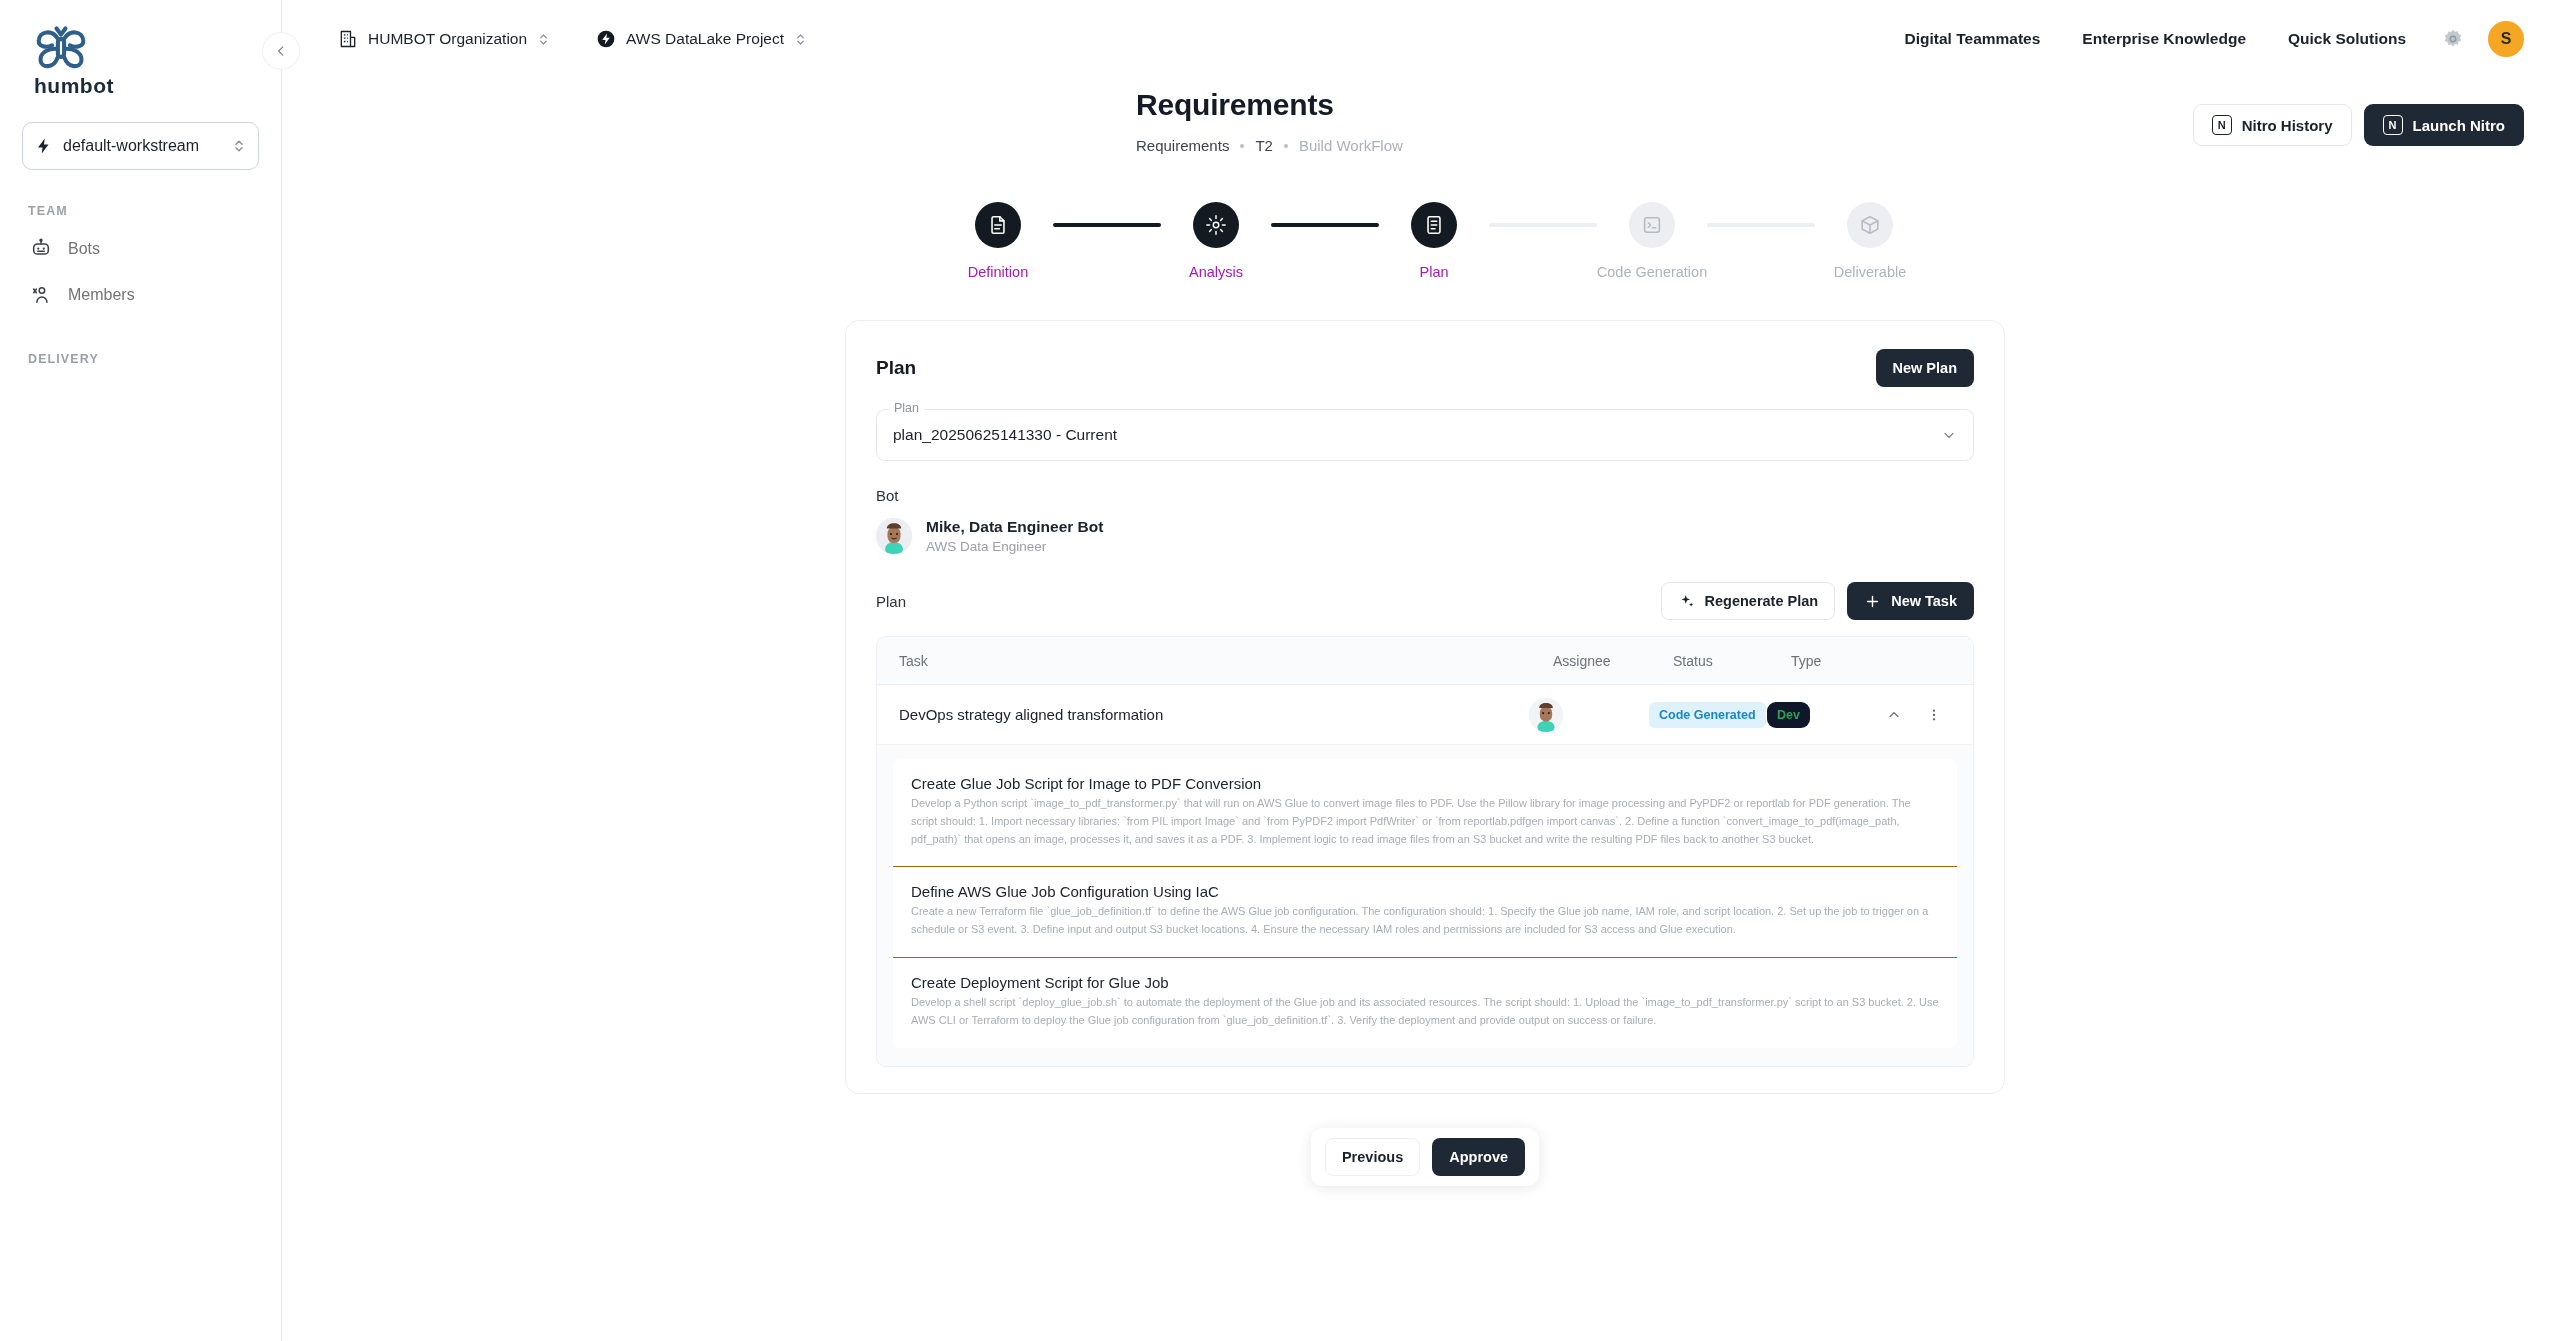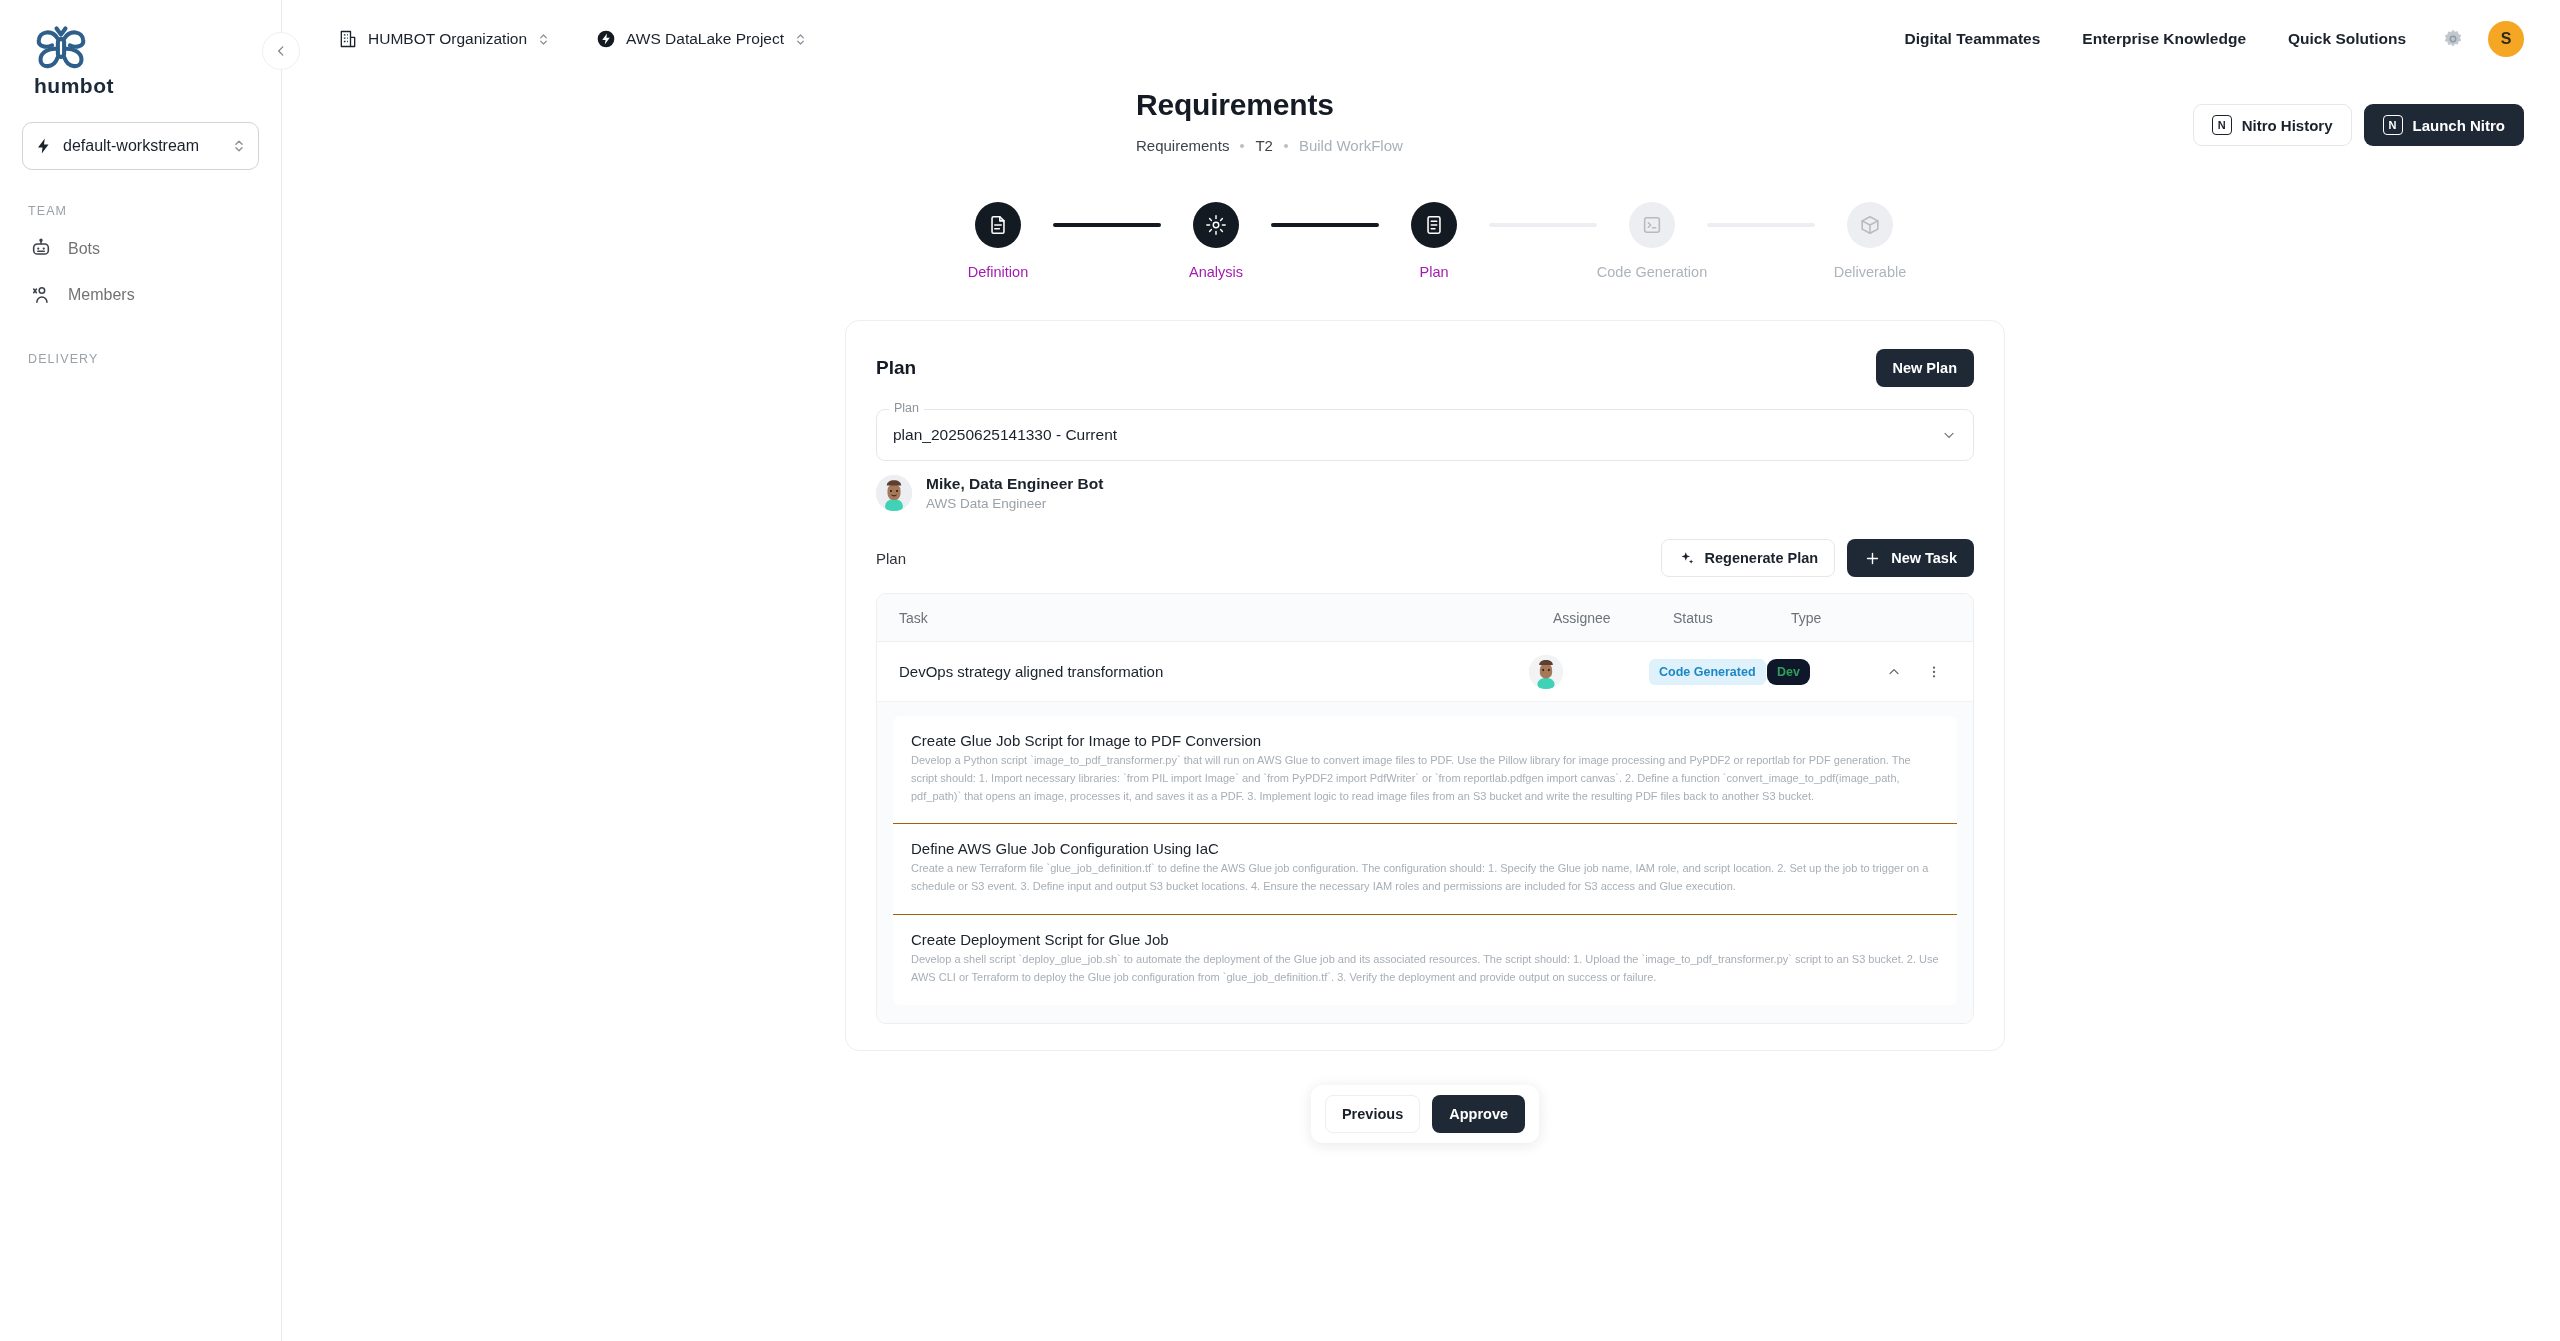--- a/index.html
+++ b/index.html
@@ -36,21 +36,21 @@
     padding: 0 12px;
     gap: 10px;
     background: #fff;
     cursor: pointer;
   }
   .ws-bolt { width: 18px; height: 18px; flex-shrink: 0; color: #1b222c; }
   .ws-label { font-size: 16px; color: #1b222c; flex: 1; }
   .ws-chev { width: 14px; height: 18px; color: #8a9099; flex-shrink: 0; }
 
   .nav-group-label {
-    font-size: 12.5px; letter-spacing: 1.1px; font-weight: 400;
+    font-size: 12.5px; letter-spacing: 1.1px; font-weight: 700;
     color: #9aa1a9; margin: 34px 0 8px 6px; text-transform: uppercase;
   }
   .nav-item {
     display: flex; align-items: center; gap: 16px;
     height: 46px; padding: 0 8px; border-radius: 8px;
     cursor: pointer; color: #737373;
   }
   .nav-icon { width: 22px; height: 22px; flex-shrink: 0; color: #3b4249; }
   .nav-text { font-size: 16px; }
 
@@ -428,20 +428,21 @@
         </div>
 
         <div class="field">
           <span class="field-legend">Plan</span>
           <span class="field-value">plan_20250625141330 - Current</span>
           <svg class="field-chev" viewBox="0 0 24 24" fill="none" stroke="currentColor" stroke-width="1.8" stroke-linecap="round" stroke-linejoin="round">
             <path d="M6 9.5 L12 15.5 L18 9.5"></path>
           </svg>
         </div>
 
+        <div class="section-label">Bot</div>
 
         <div class="bot-row">
           <div class="bot-av">
             <svg viewBox="0 0 36 36">
               <rect width="36" height="36" fill="#eceef1"></rect>
               <ellipse cx="18" cy="31" rx="9" ry="7" fill="#3fd2b6"></ellipse>
               <rect x="11.5" y="9" width="13" height="16" rx="6.3" fill="#a5785a"></rect>
               <path d="M10.8 10.5c0-3.2 3-5.2 7.2-5.2s7.2 2 7.2 5.2z" fill="#5c3f2e"></path>
               <circle cx="15" cy="16" r="1.1" fill="#2a1c13"></circle>
               <circle cx="21" cy="16" r="1.1" fill="#2a1c13"></circle>

